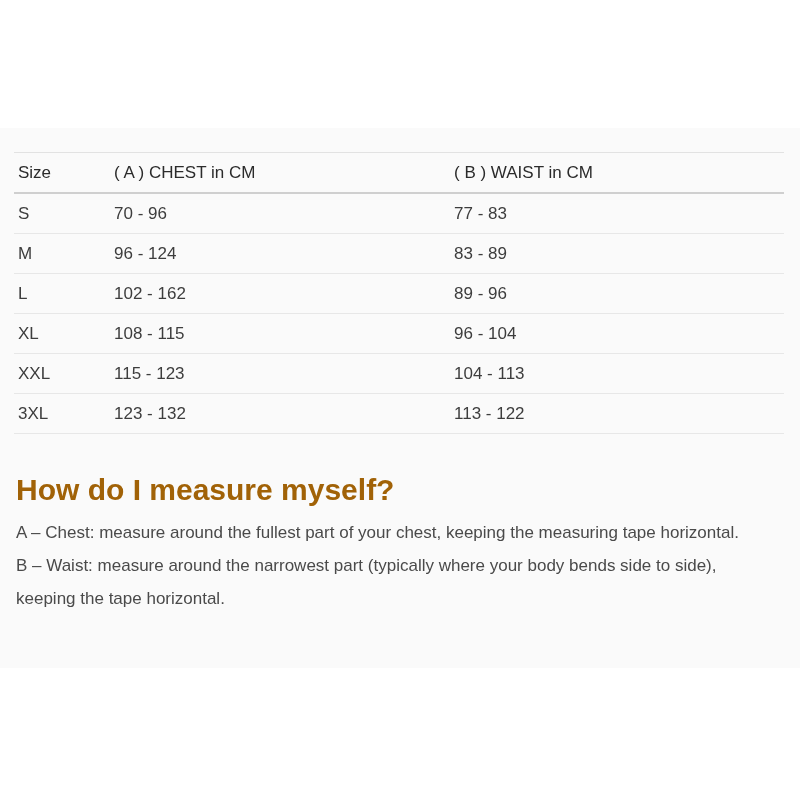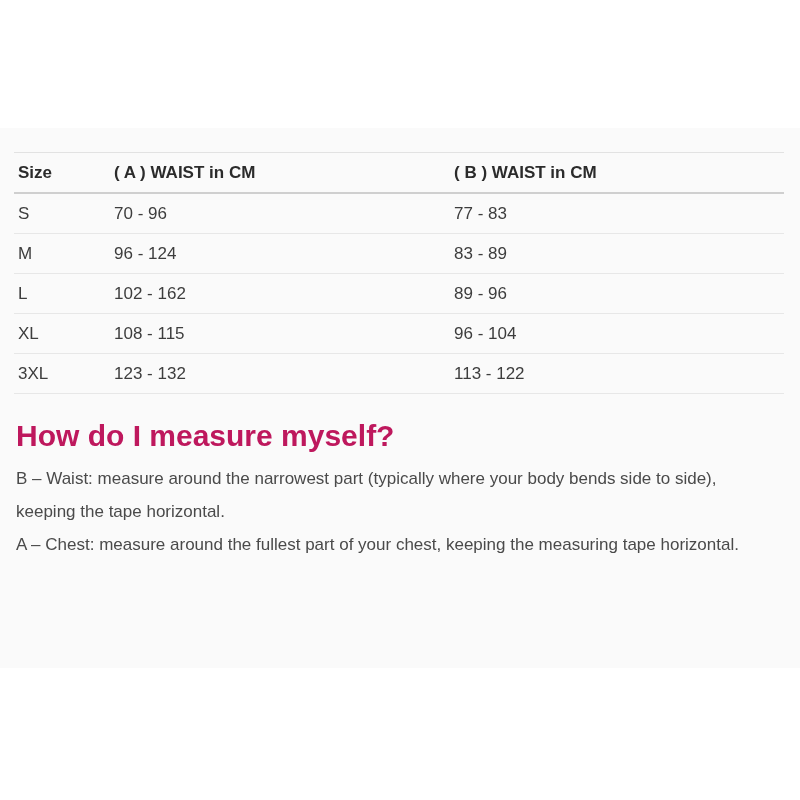--- a/index.html
+++ b/index.html
@@ -31,40 +31,40 @@
     width: 770px;
     border-collapse: collapse;
     table-layout: fixed;
     font-size: 17px;
     color: #3d3d3d;
   }
   table.size-chart col.c1 { width: 96px; }
   table.size-chart col.c2 { width: 340px; }
   table.size-chart th {
     text-align: left;
-    font-weight: bold;
+    font-weight: normal;
     color: #2b2b2b;
     height: 39px;
     border-top: 1px solid #e2e2e2;
     border-bottom: 2px solid #cfcfcf;
     padding: 0 0 0 4px;
     vertical-align: middle;
   }
   table.size-chart td {
     height: 39px;
     border-bottom: 1px solid #e7e7e7;
     padding: 0 0 0 4px;
     vertical-align: middle;
   }
   h2.measure-heading {
-    margin: 26px 0 10px 2px;
+    margin: 40px 0 10px 2px;
     font-size: 30px;
     line-height: 32px;
     font-weight: bold;
-    color: #be185d;
+    color: #a16207;
     letter-spacing: 0;
   }
   p.instruction {
     margin: 0 0 0 2px;
     width: 758px;
     font-size: 17px;
     line-height: 33px;
     color: #4a4a4a;
   }
 </style>
@@ -76,21 +76,21 @@
 
     <table class="size-chart">
       <colgroup>
         <col class="c1">
           <col class="c2">
           <col class="c3">
       </colgroup>
       <thead>
         <tr>
           <th>Size</th>
-          <th>( A ) WAIST in CM</th>
+          <th>( A ) CHEST in CM</th>
           <th>( B ) WAIST in CM</th>
         </tr>
       </thead>
       <tbody>
         <tr>
           <td>S</td>
           <td>70 - 96</td>
           <td>77 - 83</td>
         </tr>
         <tr>
@@ -102,26 +102,31 @@
           <td>L</td>
           <td>102 - 162</td>
           <td>89 - 96</td>
         </tr>
         <tr>
           <td>XL</td>
           <td>108 - 115</td>
           <td>96 - 104</td>
         </tr>
         <tr>
+          <td>XXL</td>
+          <td>115 - 123</td>
+          <td>104 - 113</td>
+        </tr>
+        <tr>
           <td>3XL</td>
           <td>123 - 132</td>
           <td>113 - 122</td>
         </tr>
       </tbody>
     </table>
 
     <h2 class="measure-heading">How do I measure myself?</h2>
 
+    <p class="instruction">A – Chest: measure around the fullest part of your chest, keeping the measuring tape horizontal.</p>
     <p class="instruction">B – Waist: measure around the narrowest part (typically where your body bends side to side), keeping the tape horizontal.</p>
-    <p class="instruction">A – Chest: measure around the fullest part of your chest, keeping the measuring tape horizontal.</p>
 
   </div>
 </div>
 
 </body></html>

